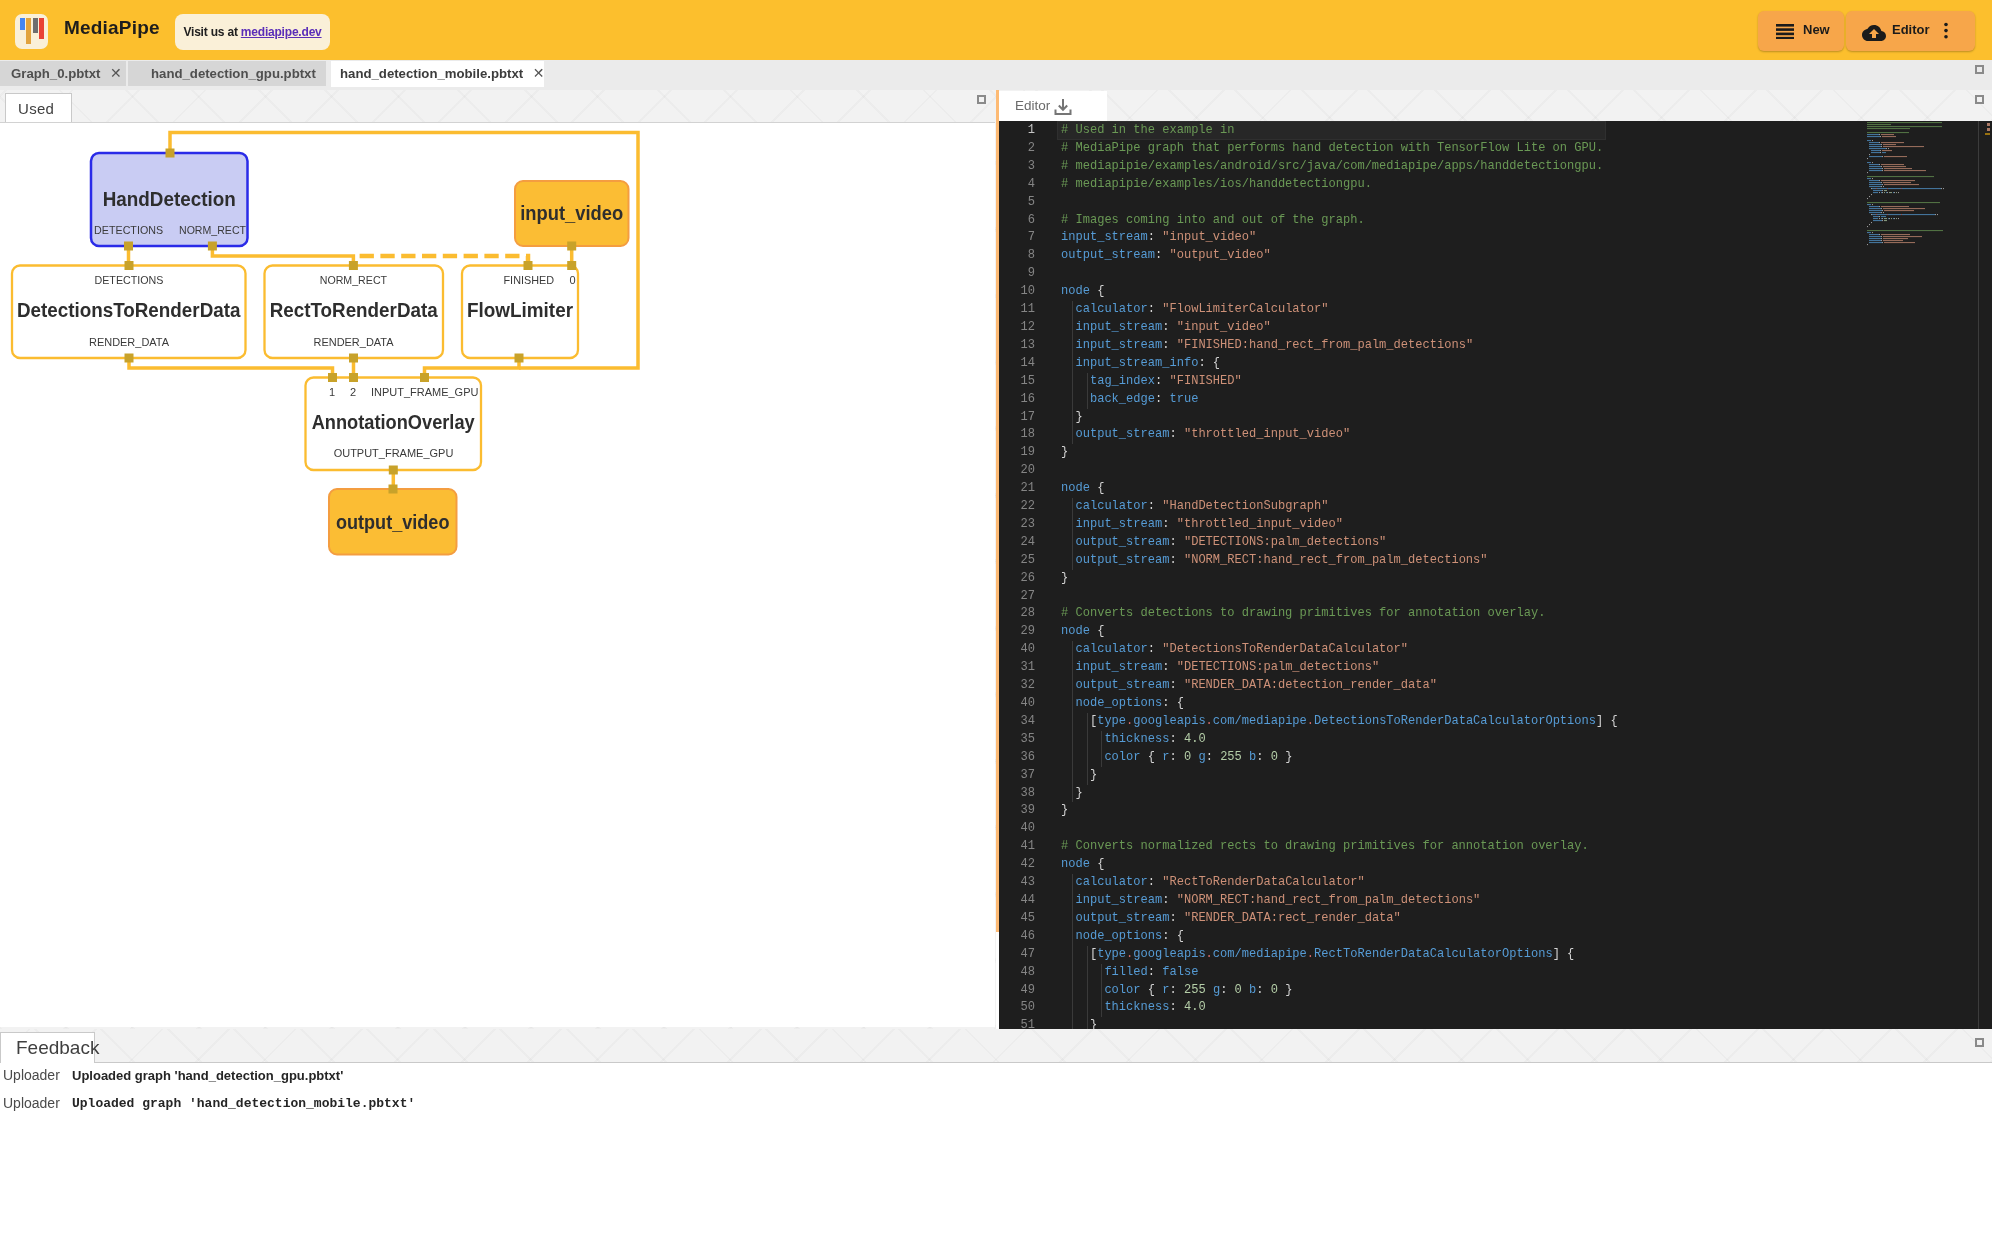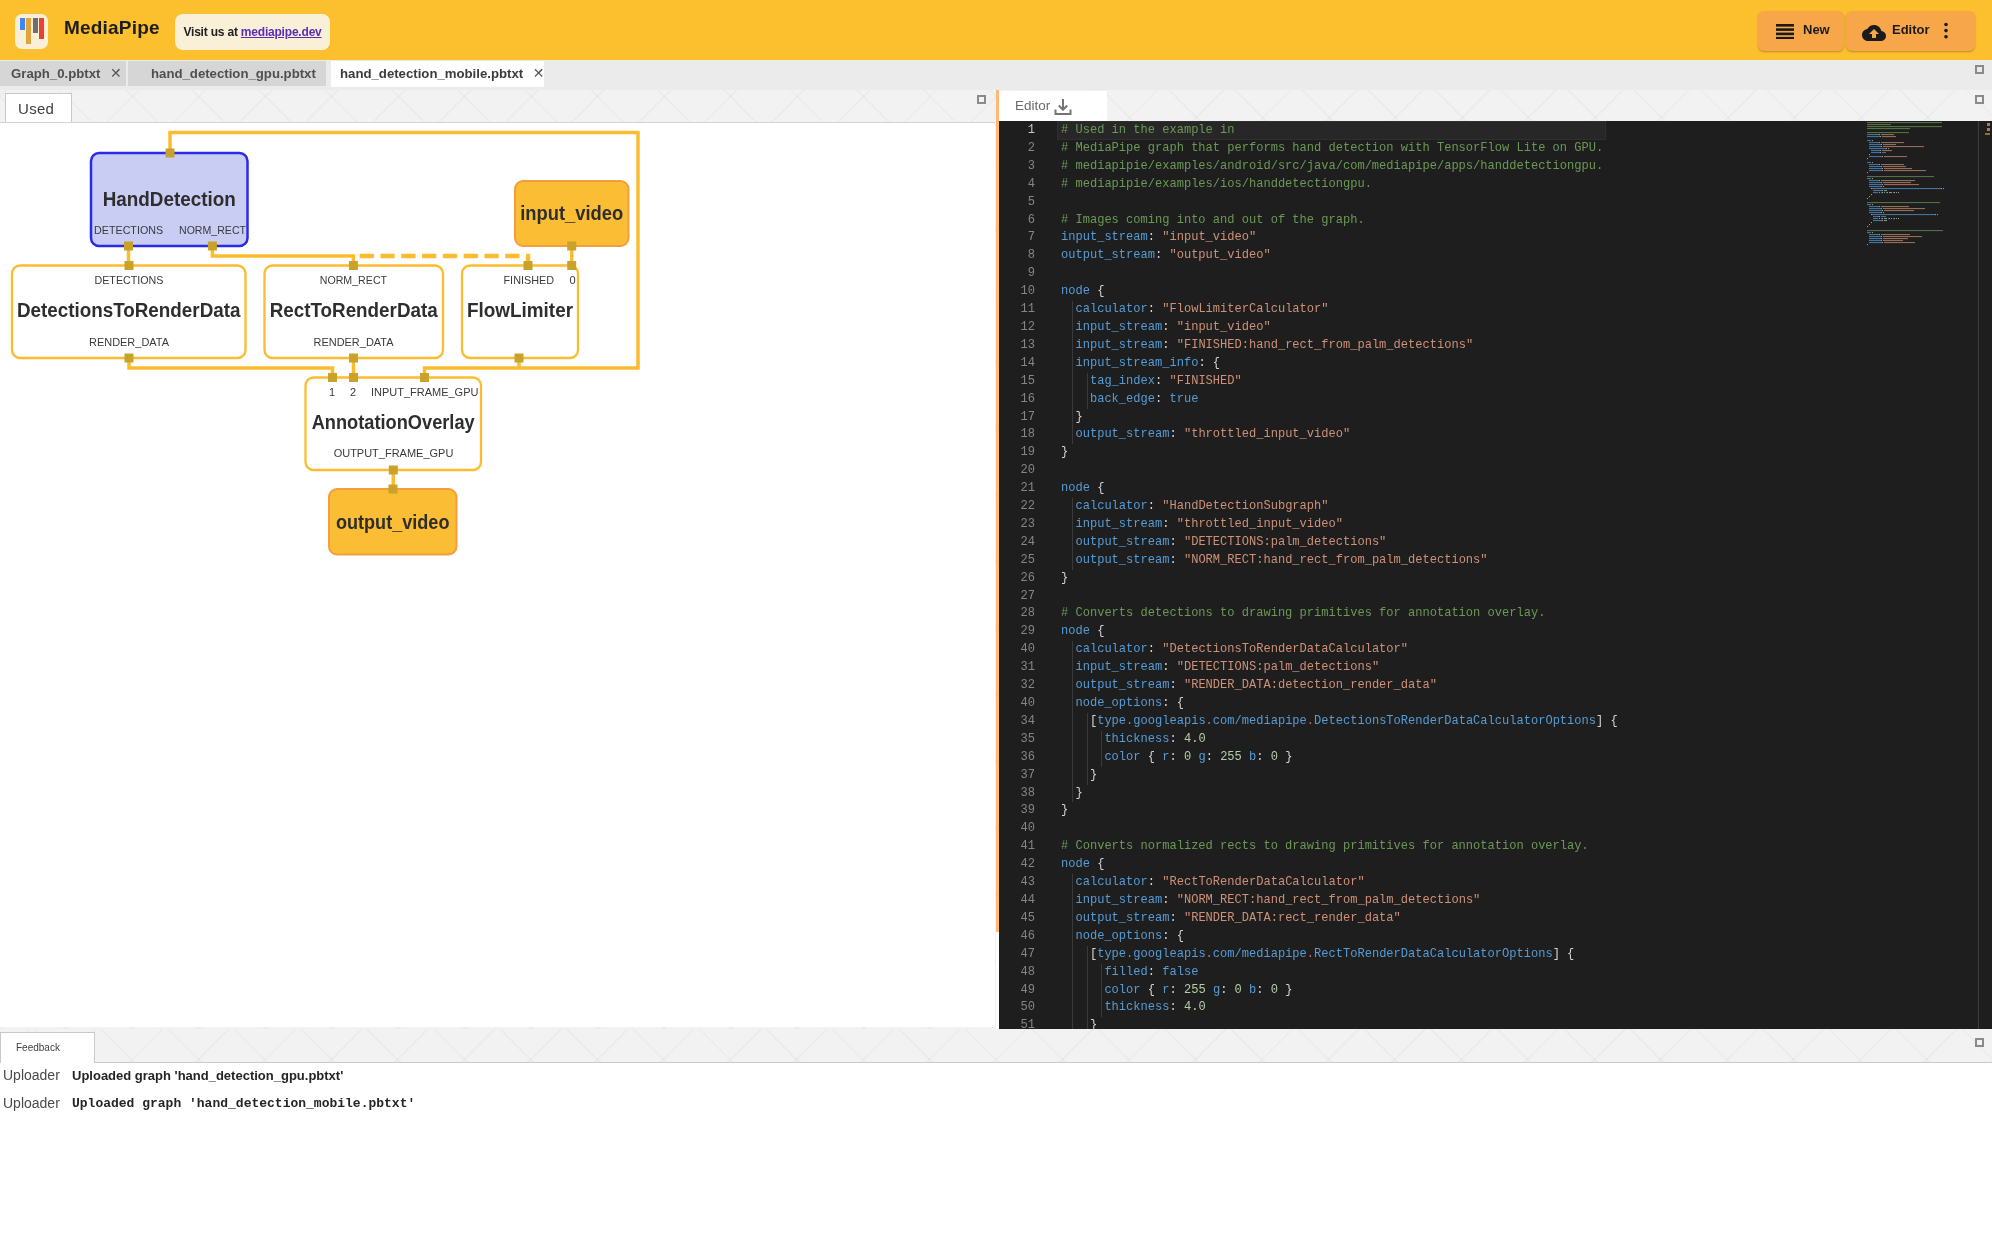--- a/index.html
+++ b/index.html
@@ -38,21 +38,21 @@
 .gn.g1 { color:#c6c6c6; }
 #codearea { position:absolute; left:62px; top:1px; white-space:nowrap; color:#D4D4D4; }
 .ln { height:17.92px; line-height:17.92px; position:relative; }
 .ln i { position:absolute; top:0; width:1px; height:100%; background:#3a3a3a; }
 .c { color:#6A9955; } .k { color:#569CD6; } .s { color:#CE9178; } .n { color:#B5CEA8; } .p { color:#D4D4D4; } .d { color:#D16969; }
 #l1hl { position:absolute; left:59px; top:0.5px; width:547px; height:17.9px; background:rgba(255,255,255,0.045); outline:1px solid rgba(255,255,255,0.08); }
 #minimap { position:absolute; left:868px; top:1px; width:112px; }
 #mmsep { position:absolute; left:979px; top:0; width:1px; height:908px; background:#3c3c3c; }
 
 #fbrow { left:0; top:1029px; width:1992px; height:34px; border-bottom:1px solid #c9c9c9; }
-#fbtab { left:0px; top:3px; width:95px; height:31px; background:#fff; border:1px solid #c9c9c9; border-bottom:none; font-size:10px; color:#3f3f3f; line-height:29px; padding-left:15px; }
+#fbtab { left:0px; top:3px; width:95px; height:31px; background:#fff; border:1px solid #c9c9c9; border-bottom:none; font-size:19px; color:#3f3f3f; line-height:29px; padding-left:15px; }
 #fbcontent { left:0; top:1064px; width:1992px; height:172px; background:#fff; }
 .uplbl { position:absolute; left:3px; font-size:14px; color:#4a4a4a; }
 .upmsg { position:absolute; left:72px; font-size:13px; font-weight:bold; color:#252525; }
 </style></head>
 <body>
 <div id="page">
   <div id="header" class="abs">
     <div id="logo" class="abs">
       <div style="left:5px;top:4px;width:5px;height:12px;background:#4285F4;"></div>
       <div style="left:11px;top:4px;width:5px;height:26px;background:#E2A33D;"></div>

